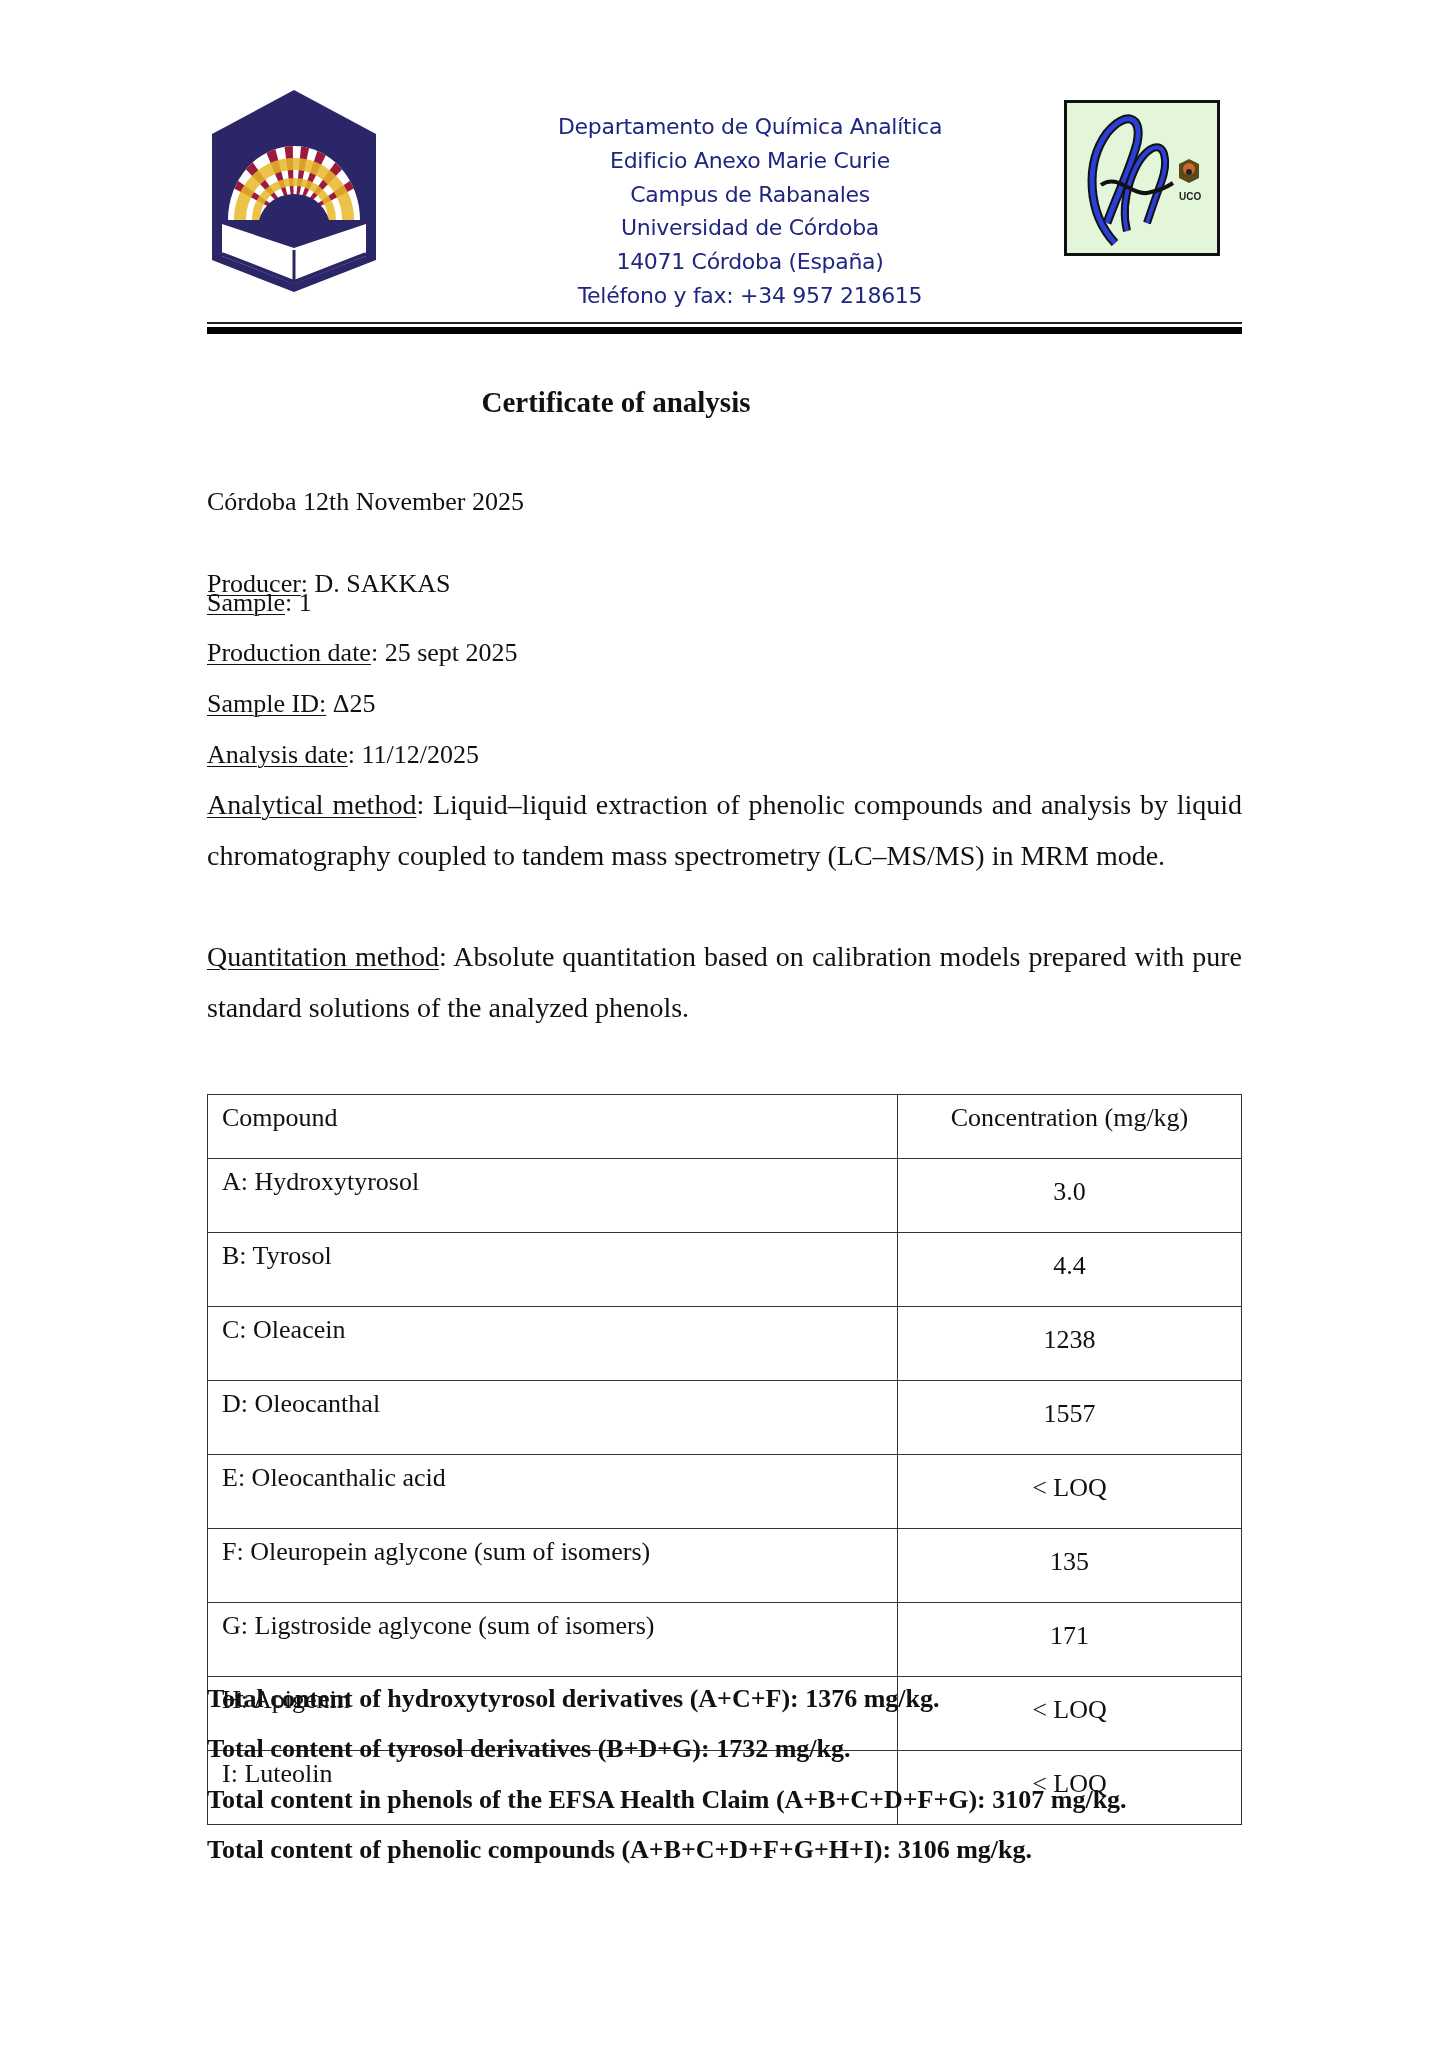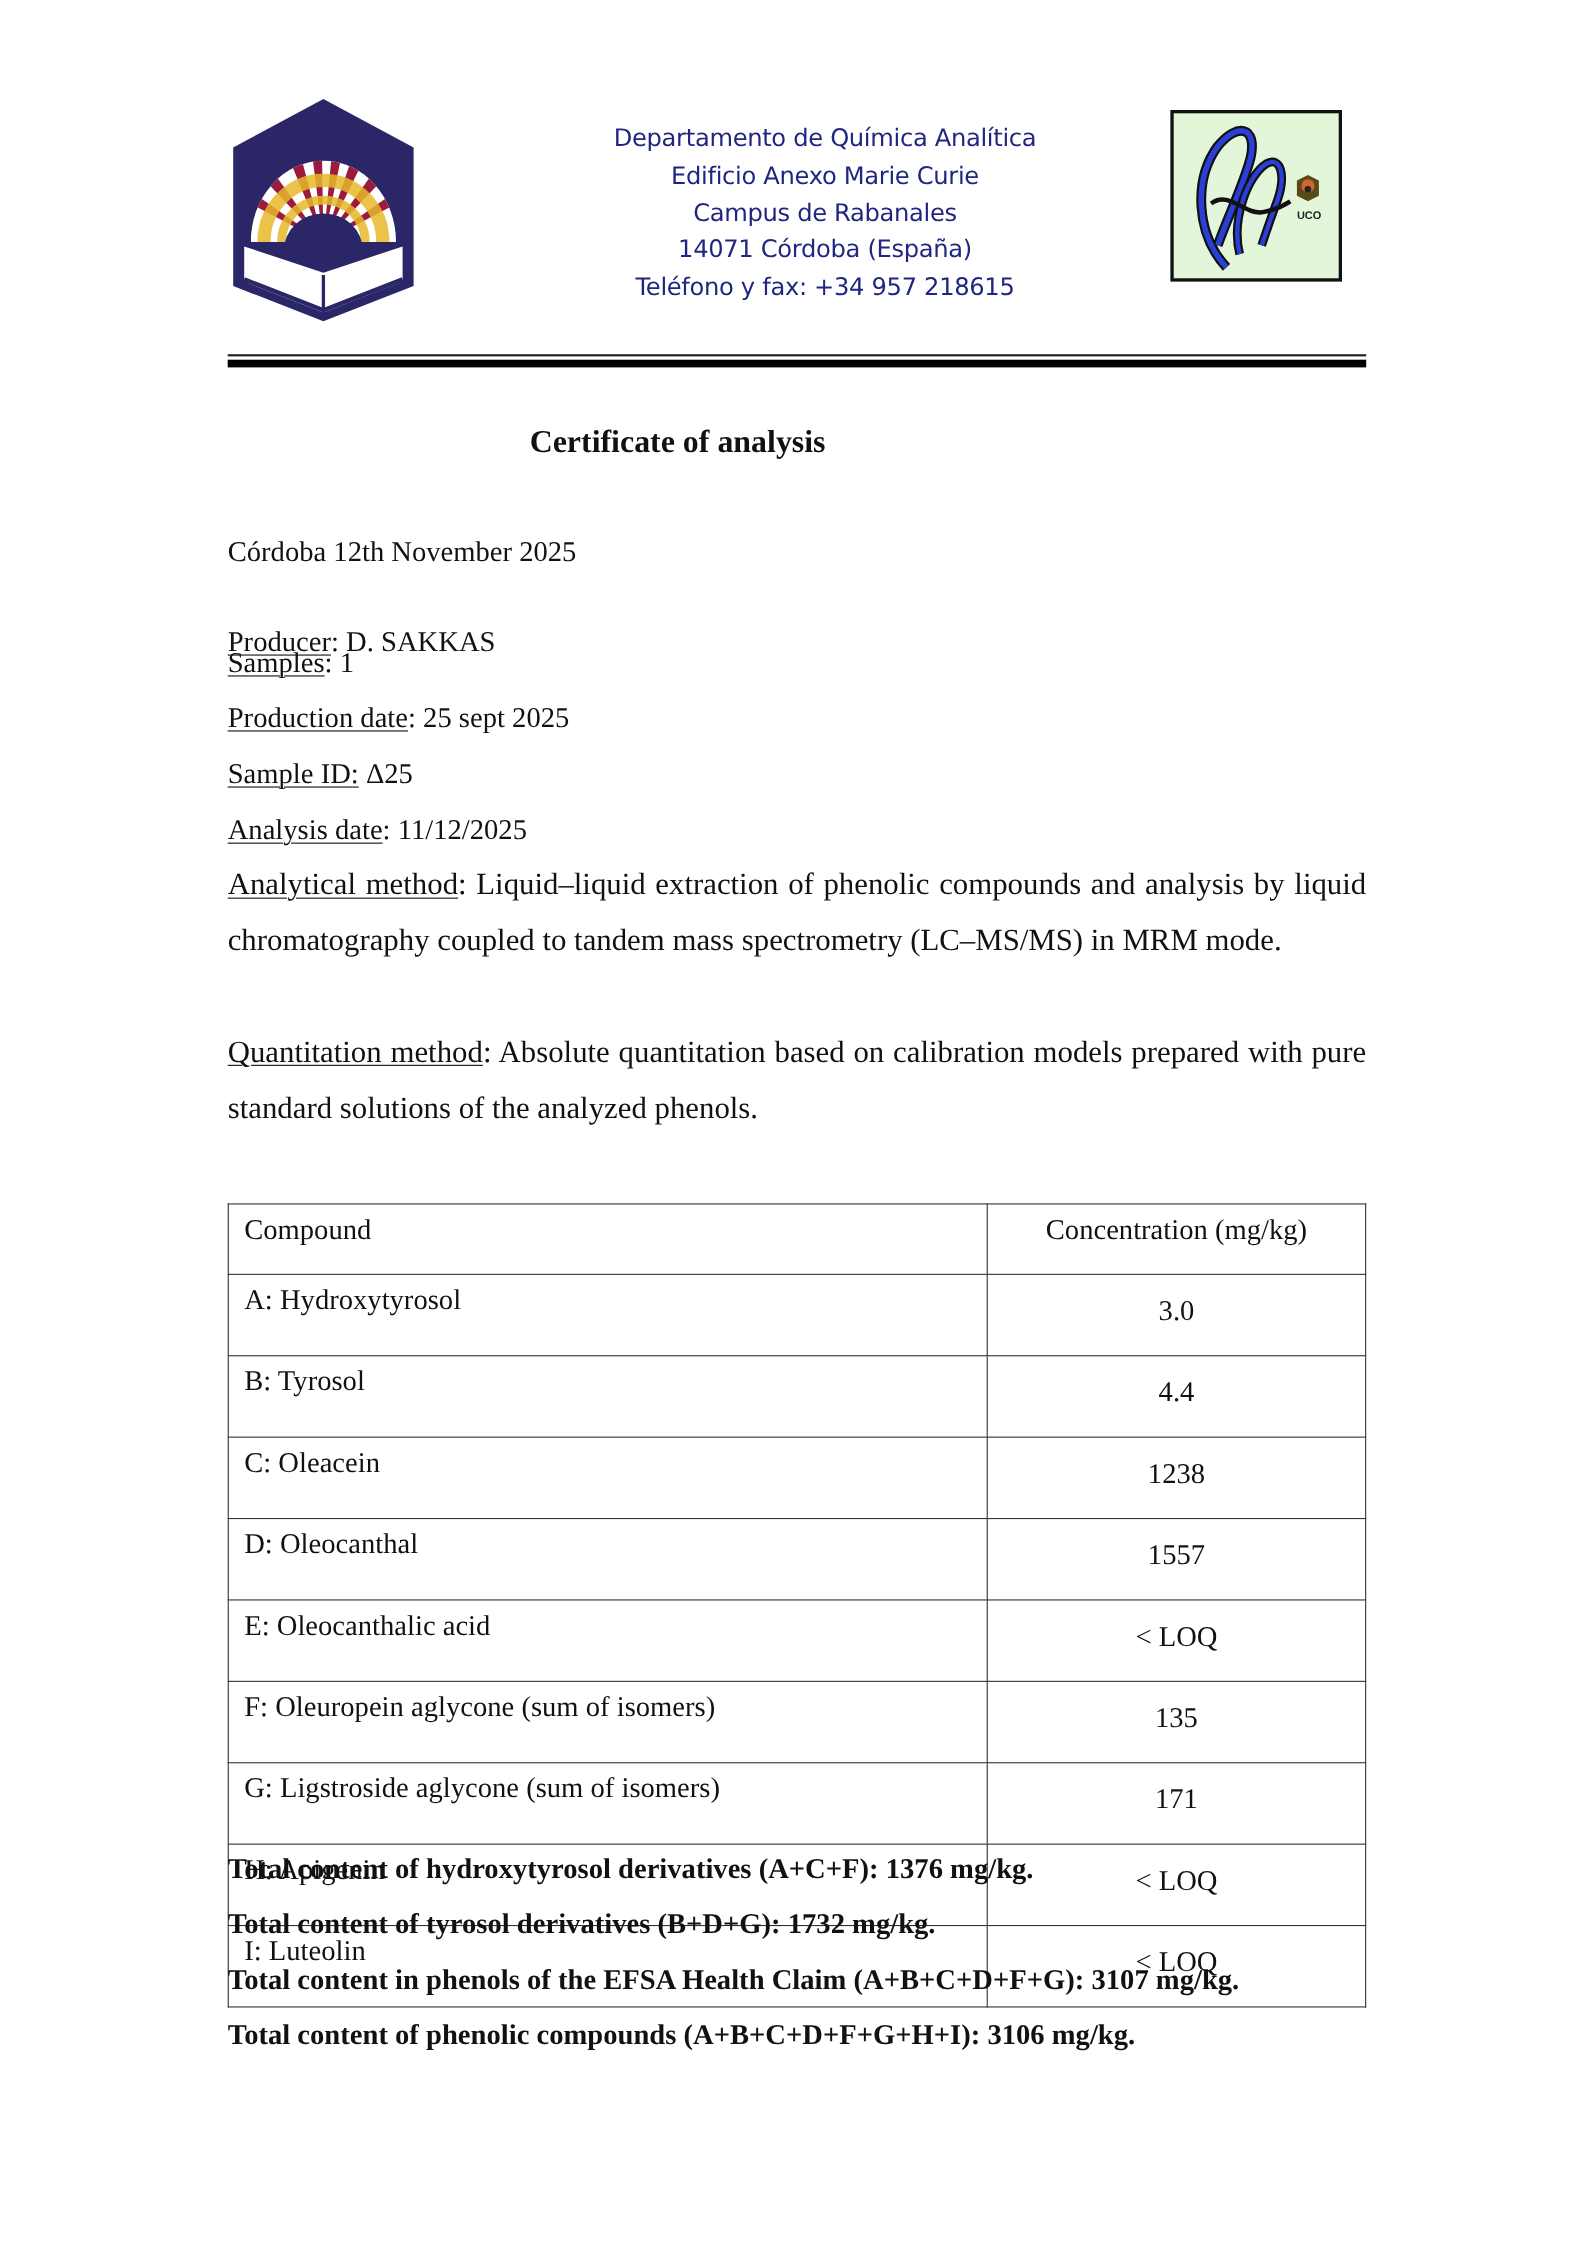--- a/index.html
+++ b/index.html
@@ -57,20 +57,21 @@
     <path d="M14 136 L86 160 L158 136 L158 168 L86 196 L14 168 Z" fill="#ffffff"></path>
     <path d="M86 162 L86 198" stroke="#2b2667" stroke-width="3"></path>
     <path d="M14 166 L86 194 L158 166" fill="none" stroke="#2b2667" stroke-width="4"></path>
   </svg>
 </div>
 
 <div class="hdr-text">
   <div>Departamento de Química Analítica</div>
   <div>Edificio Anexo Marie Curie</div>
   <div>Campus de Rabanales</div>
+  <div>Universidad de Córdoba</div>
   <div>14071 Córdoba (España)</div>
   <div>Teléfono y fax: +34 957 218615</div>
 </div>
 
 <div class="logo-right">
   <svg width="150" height="150" viewBox="0 0 150 150">
     <path d="M48 140 C20 110 18 60 40 30 C58 8 76 12 70 40 C64 64 50 92 40 120" fill="none" stroke="#111" stroke-width="9"></path>
     <path d="M48 140 C20 110 18 60 40 30 C58 8 76 12 70 40 C64 64 50 92 40 120" fill="none" stroke="#2a3fd6" stroke-width="5"></path>
     <path d="M60 128 C52 96 68 56 84 46 C98 38 102 58 94 80 C88 96 84 108 80 120" fill="none" stroke="#111" stroke-width="8"></path>
     <path d="M60 128 C52 96 68 56 84 46 C98 38 102 58 94 80 C88 96 84 108 80 120" fill="none" stroke="#2a3fd6" stroke-width="4"></path>
@@ -88,21 +89,21 @@
 <div class="rule-thick"></div>
 
 <div class="title">Certificate of analysis</div>
 
 <div class="info" style="top:487px;">Córdoba 12th November 2025</div>
 
 <div class="info" style="top:569px;">
   <span class="u">Producer</span><span>: </span><span>D. SAKKAS</span>
 </div>
 <div class="info" style="top:588px;">
-  <span class="u">Samples</span><span>: </span><span>1</span>
+  <span class="u">Sample</span><span>: </span><span>1</span>
 </div>
 <div class="info" style="top:638px;">
   <span class="u">Production date</span><span>: </span><span>25 sept 2025</span>
 </div>
 <div class="info" style="top:689px;">
   <span class="u">Sample ID:</span><span> </span><span>Δ25</span>
 </div>
 <div class="info" style="top:740px;">
   <span class="u">Analysis date</span><span>: </span><span>11/12/2025</span>
 </div>

